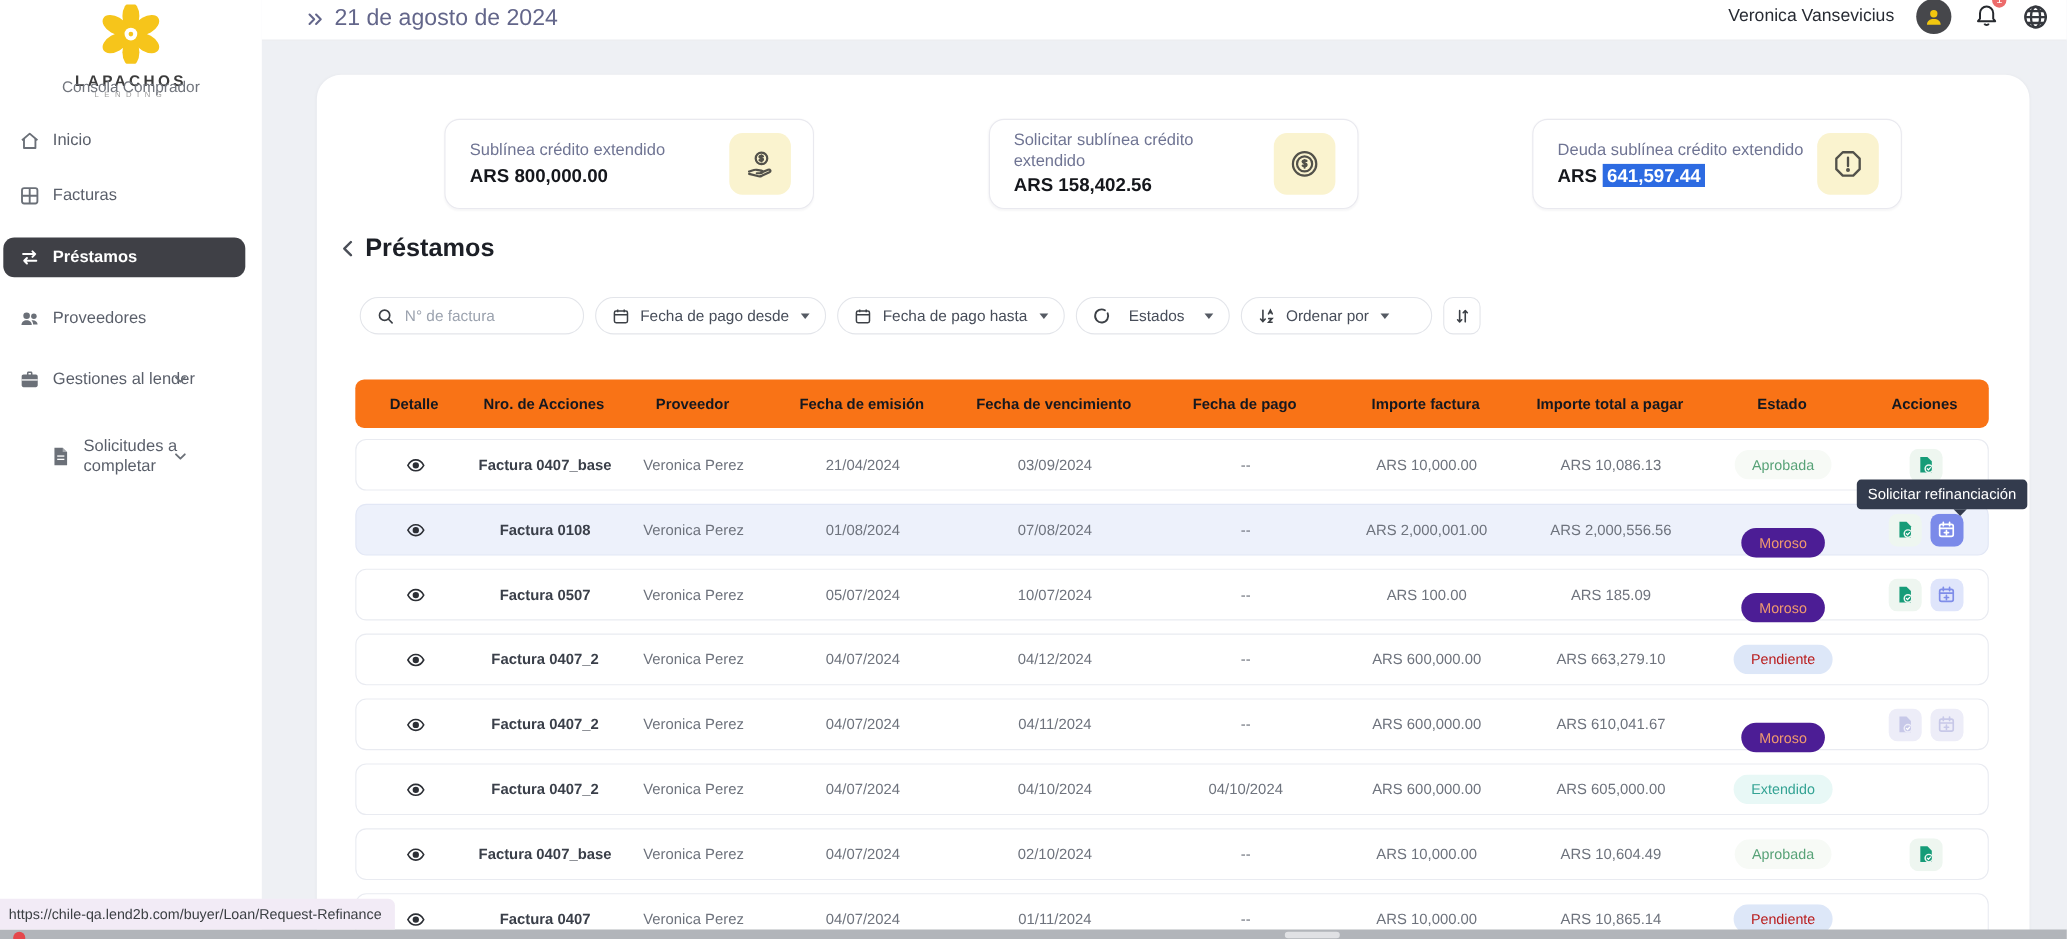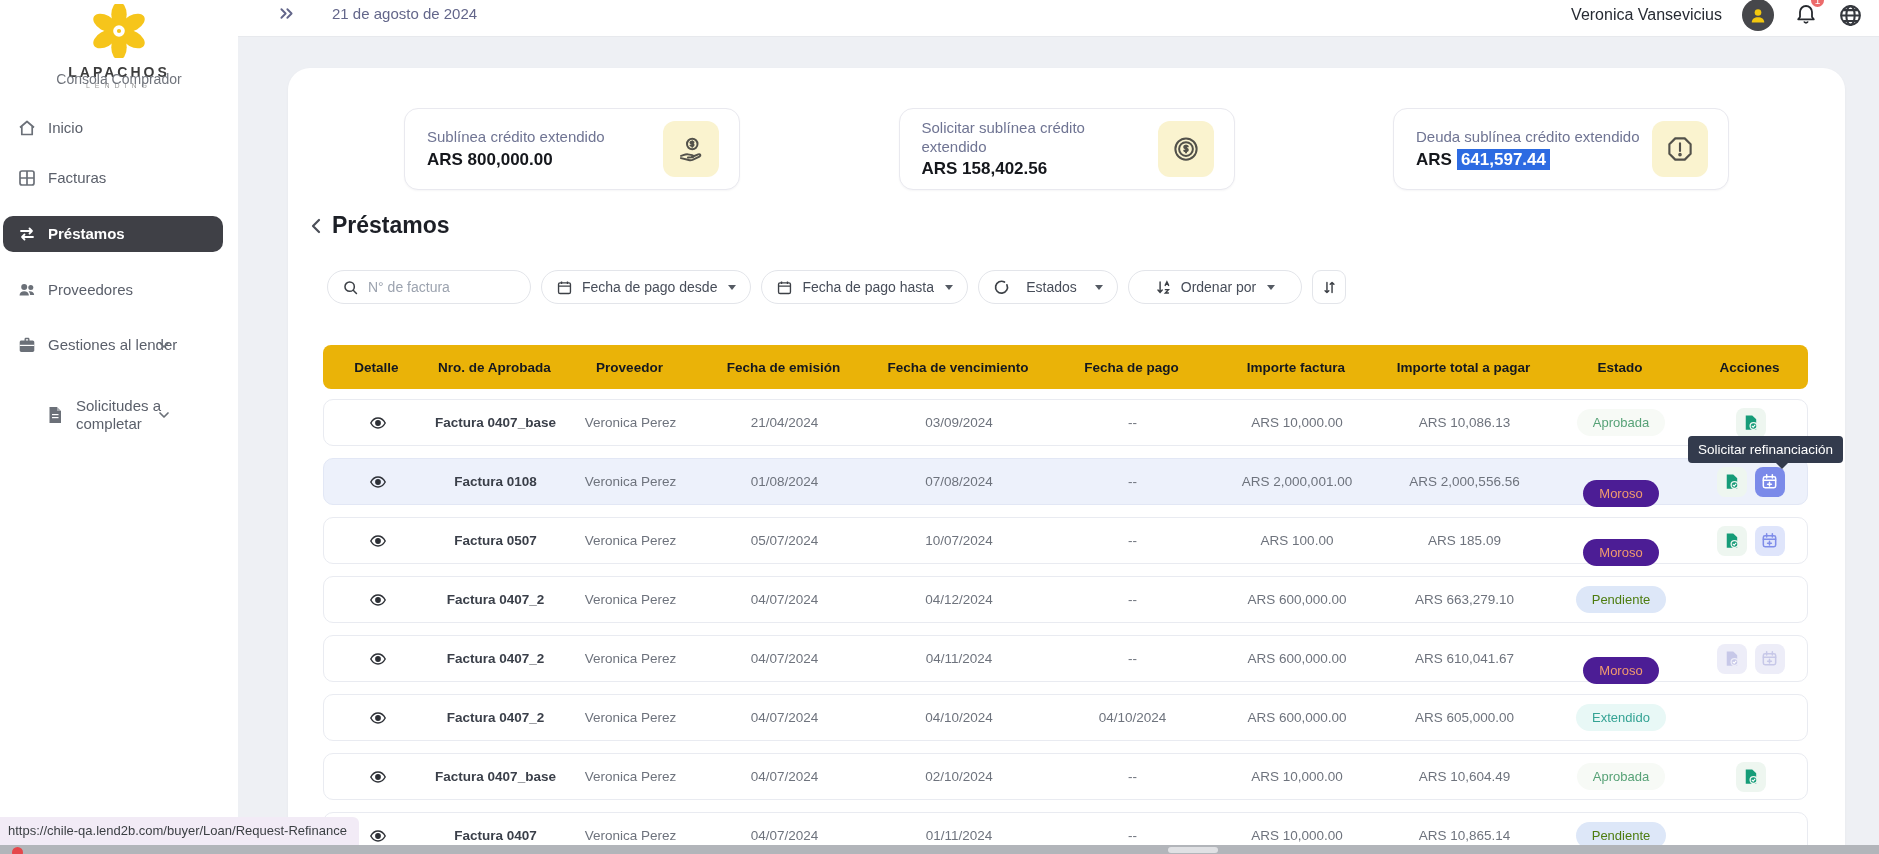--- a/index.html
+++ b/index.html
@@ -20,21 +20,21 @@
   .nav-item.active { left:3px; width:220px; background:#3f4046; border-radius:10px; color:#fff; height:36px; }
   .nav-item.active .nicon { color:#fff; margin-left:14px; }
   .nav-item.active .nlabel { font-weight:bold; }
   .nav-chevron { position:absolute; right:22px; width:16px; height:16px; color:#6b7078; }
   .nav-item.tall { height:56px;justify-content:flex-end; }
   .nav-item.tall .nlabel { width:118px; }
   
   .main { position:absolute; left:238px; top:0; right:0; bottom:0; background:#eef0f4; }
   .topbar { position:absolute; left:0; top:0; right:0; height:37px; background:#fff; border-bottom:1px solid #e7e9ed; display:flex; align-items:flex-start; }
   .breadcrumb { display:flex; align-items:center; margin-left:40px; margin-top:5px; gap:9px; }
-  .breadcrumb .date { font-size:15px; color:#63668a;margin-left:28px; }
+  .breadcrumb .date { font-size:21px; color:#63668a; }
   .topbar-right { position:absolute; right:16px; top:0; display:flex; align-items:center; gap:20px; height:30px; }
   .user-name { font-size:16px; color:#272b33; }
   .avatar { width:32px; height:32px; border-radius:50%; background:#46474b; position:relative; display:flex; align-items:center; justify-content:center; cursor:pointer; }
   .bell-wrap { position:relative; cursor:pointer; }
   .badge { position:absolute; top:-9px; right:-8px; min-width:17px; height:17px; border-radius:9px; background:#ec6b6b; color:#fff; font-size:10px; display:flex; align-items:center; justify-content:center; border:2px solid #fff; }
   
   .panel { position:absolute; left:50px; top:68px; width:1557px; bottom:0; background:#fff; border-radius:22px 22px 0 0; box-shadow:0 1px 3px rgba(25,30,40,.04); }
   
   .cards { position:absolute; left:116px; right:116px; top:40px; display:flex; justify-content:space-between; }
   .card { width:336px; height:82px; background:#fff; border:1px solid #e9e9ef; border-radius:14px; display:flex; align-items:center; justify-content:space-between; padding:0 20px 0 22px; box-shadow:0 1px 2px rgba(25,30,40,.04); }
@@ -49,30 +49,30 @@
   
   .filters { position:absolute; left:39px; top:202px; display:flex; gap:10px; align-items:center; }
   .pill { height:34px; border:1px solid #e3e5ea; border-radius:17px; background:#fff; display:flex; align-items:center; padding:0 14px; gap:9px; font-size:14px; color:#474d59; cursor:pointer; white-space:nowrap; }
   .pill input { border:none; outline:none; font-size:14px; color:#474d59; width:140px; font-family:"Liberation Sans", sans-serif; background:transparent; }
   .pill input::placeholder { color:#9ca3af; }
   .caret { width:0; height:0; border-left:4.5px solid transparent; border-right:4.5px solid transparent; border-top:5px solid #555a63; margin-left:2px; }
   .sq-btn { width:34px; height:34px; border:1px solid #e3e5ea; border-radius:9px; background:#fff; display:flex; align-items:center; justify-content:center; cursor:pointer; color:#3c4046; }
   .fic { width:17px; height:17px; color:#3c4046; flex:0 0 17px; }
   
   .tgrid { display:grid; grid-template-columns:107px 129px 141px 167px 182px 165px 164px 171px 142px 117px; align-items:center; }
-  .thead { position:absolute; left:35px; top:277px; width:1485px; height:44px; background:#eab308; border-radius:8px; font-size:13.5px; font-weight:bold; color:#15181f; text-align:center; }
+  .thead { position:absolute; left:35px; top:277px; width:1485px; height:44px; background:#f97316; border-radius:8px; font-size:13.5px; font-weight:bold; color:#15181f; text-align:center; }
   .trow { position:absolute; left:35px; width:1485px; height:47px; background:#fff; border:1px solid #e9ebf1; border-radius:10px; font-size:13.5px; color:#6e737d; text-align:center; }
   .trow.hovered { background:#edf1fb; border-color:#e2e7f5; }
   .cell { overflow:hidden; white-space:nowrap; }
   .inv { font-weight:bold; color:#3a3f49; }
   .eye { width:18px; height:18px; color:#2c2f35; cursor:pointer; display:inline-block; vertical-align:middle; }
   .stbadge { display:inline-block; padding:6px 16px; border-radius:14px; font-size:13px; }
   .st-aprobada { color:#57a277; background:#f7faf6; }
   .st-moroso { color:#f09a6e; background:#4c1d95;margin-top:24px; }
-  .st-pendiente { color:#4d7c0f; background:#dde7f8; }
+  .st-pendiente { color:#b91c1c; background:#dde7f8; }
   .st-extendido { color:#34a394; background:#e8f8f6; }
   .actions { display:flex; justify-content:center; gap:8px; }
   .act-btn { width:30px; height:30px; border-radius:8px; display:flex; align-items:center; justify-content:center; cursor:pointer; }
   .act-doc { background:#eef6f0; color:#169c78; }
   .act-cal { background:#dfe5fb; color:#7f8de9; }
   .act-cal.hovered { background:#7b8ae9; color:#fff; }
   .act-btn.disabled { background:#ededf8; color:#c7c8e8; cursor:default; }
   .aicon { width:19px; height:19px; }
   
   .tooltip { position:absolute; left:1400px; top:368px; height:27px; background:#333b4d; color:#fff; font-size:13.5px; line-height:27px; padding:0 10px; border-radius:4px; z-index:20; white-space:nowrap; }
@@ -195,40 +195,40 @@
           <span>Fecha de pago hasta</span>
           <span class="caret"></span>
         </div>
         <div class="pill" style="width:140px; justify-content:space-between">
           <svg class="fic" viewBox="0 0 20 20" fill="none" stroke="currentColor" stroke-width="2" stroke-linecap="round">
               <path d="M13.5 3.6a7 7 0 1 0 2.9 3.2"></path>
             </svg>
           <span>Estados</span>
           <span class="caret"></span>
         </div>
-        <div class="pill" style="width:174px; justify-content:center">
+        <div class="pill" style="width:174px; justify-content:flex-start">
           <svg class="fic" viewBox="0 0 20 20" fill="none" stroke="currentColor" stroke-width="1.7" stroke-linecap="round">
               <path d="M6 3.5v12M3.5 13l2.5 2.8L8.5 13"></path>
               <path d="M12 7.5l2-4 2 4M12.6 6.2h2.8"></path>
               <path d="M12.2 12.5h3.6l-3.6 4h3.6"></path>
             </svg>
           <span>Ordenar por</span>
           <span class="caret"></span>
         </div>
         <div class="sq-btn">
           <svg class="fic" viewBox="0 0 20 20" fill="none" stroke="currentColor" stroke-width="1.7" stroke-linecap="round" stroke-linejoin="round">
               <path d="M7 4v12M4.8 13.8L7 16l2.2-2.2"></path>
               <path d="M13 16V4M10.8 6.2L13 4l2.2 2.2"></path>
             </svg>
         </div>
       </div>
 
       <div class="thead tgrid">
         <div class="cell">Detalle</div>
-        <div class="cell">Nro. de Aprobada</div>
+        <div class="cell">Nro. de Acciones</div>
         <div class="cell">Proveedor</div>
         <div class="cell">Fecha de emisión</div>
         <div class="cell">Fecha de vencimiento</div>
         <div class="cell">Fecha de pago</div>
         <div class="cell">Importe factura</div>
         <div class="cell">Importe total a pagar</div>
         <div class="cell">Estado</div>
         <div class="cell">Acciones</div>
       </div>
 

